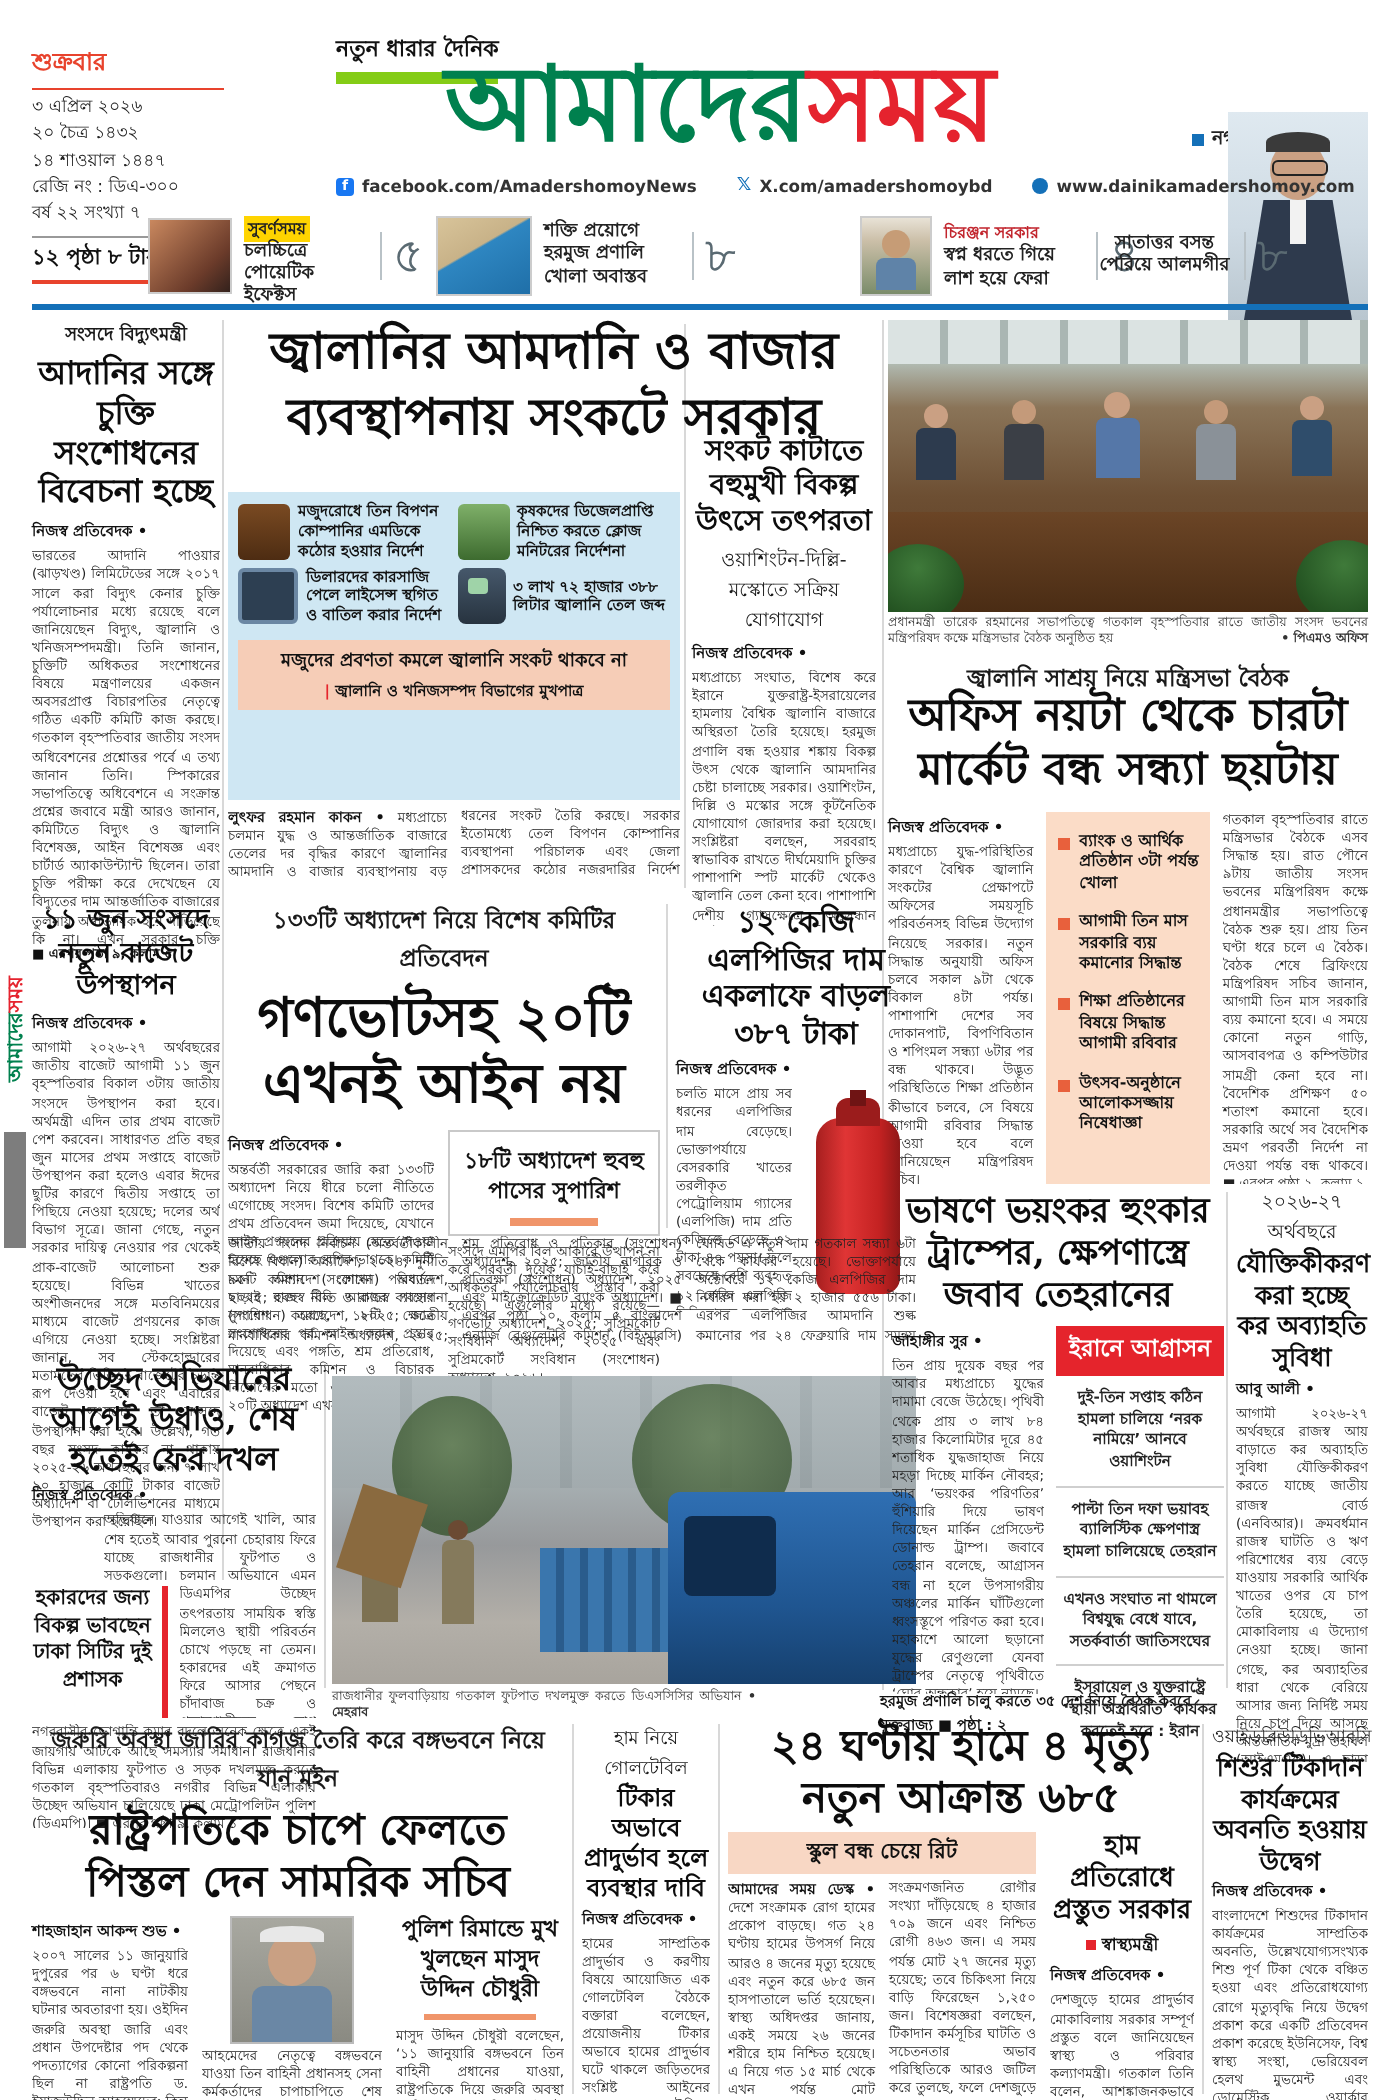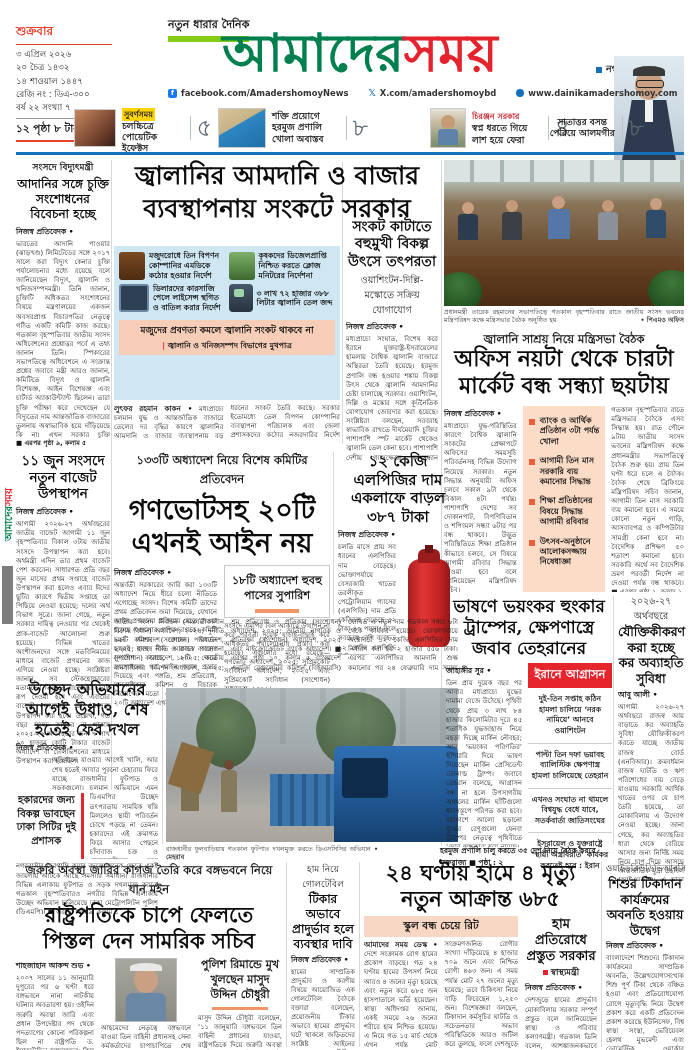--- a/index.html
+++ b/index.html
@@ -122,21 +122,21 @@
   <div class="vline" style="left:601px;top:862px;height:185px;"></div>
   <div class="vline" style="left:162px;top:682px;height:162px;"></div>
 
   <div class="abs" style="left:1px;top:470px;width:13px;height:90px;writing-mode:vertical-rl;transform:rotate(180deg);font-weight:800;font-size:10px;text-align:center;">
     <span style="color:#00804e;">আমাদের</span><span style="color:#e5232e;">সময়</span>
   </div>
   <div class="abs" style="left:2px;top:566px;width:11px;height:58px;background:#7d7d7d;"></div>
 
   <div class="abs" style="left:16px;top:160px;width:94px;">
     <div class="k" style="font-size:9px;">সংসদে বিদ্যুৎমন্ত্রী</div>
-    <div class="hl" style="font-size:12px;margin:2px 0 4px;">আদানির সঙ্গে চুক্তি সংশোধনের বিবেচনা হচ্ছে</div>
+    <div class="hl" style="font-size:16px;margin:2px 0 4px;">আদানির সঙ্গে চুক্তি সংশোধনের বিবেচনা হচ্ছে</div>
     <div class="by">নিজস্ব প্রতিবেদক •</div>
     <div class="bd" style="height:198px;">ভারতের আদানি পাওয়ার (ঝাড়খণ্ড) লিমিটেডের সঙ্গে ২০১৭ সালে করা বিদ্যুৎ কেনার চুক্তি পর্যালোচনার মধ্যে রয়েছে বলে জানিয়েছেন বিদ্যুৎ, জ্বালানি ও খনিজসম্পদমন্ত্রী। তিনি জানান, চুক্তিটি অধিকতর সংশোধনের বিষয়ে মন্ত্রণালয়ের একজন অবসরপ্রাপ্ত বিচারপতির নেতৃত্বে গঠিত একটি কমিটি কাজ করছে। গতকাল বৃহস্পতিবার জাতীয় সংসদ অধিবেশনের প্রশ্নোত্তর পর্বে এ তথ্য জানান তিনি। স্পিকারের সভাপতিত্বে অধিবেশনে এ সংক্রান্ত প্রশ্নের জবাবে মন্ত্রী আরও জানান, কমিটিতে বিদ্যুৎ ও জ্বালানি বিশেষজ্ঞ, আইন বিশেষজ্ঞ এবং চার্টার্ড অ্যাকাউন্ট্যান্ট ছিলেন। তারা চুক্তি পরীক্ষা করে দেখেছেন যে বিদ্যুতের দাম আন্তর্জাতিক বাজারের তুলনায় অস্বাভাবিক হয়ে দাঁড়িয়েছে কি না। এখন সরকার চুক্তি সংশোধনের জন্য দুটি বিকল্প বিবেচনা করছে। প্রয়োজনে আন্তর্জাতিক সালিশি আদালতের মাধ্যমে সমস্যা সমাধান অথবা আলোচনার মাধ্যমে চুক্তি সংশোধন। সংসদ সদস্য</div>
     <div class="jumpline" style="font-size:6.5px;text-align:left;">■ এরপর পৃষ্ঠা ৯, কলাম ৫</div>
   </div>
 
   <div class="abs hl" style="left:114px;top:160px;width:326px;font-size:25px;line-height:1.3;">জ্বালানির আমদানি ও বাজার ব্যবস্থাপনায় সংকটে সরকার</div>
 
   <div class="abs" style="left:114px;top:246px;width:226px;height:154px;background:#cfe7f3;padding:0;box-sizing:border-box;">
     <div style="display:grid;grid-template-columns:1fr 1fr;gap:3px;padding:5px;box-sizing:border-box;">
       <div style="display:flex;gap:4px;align-items:center;">

